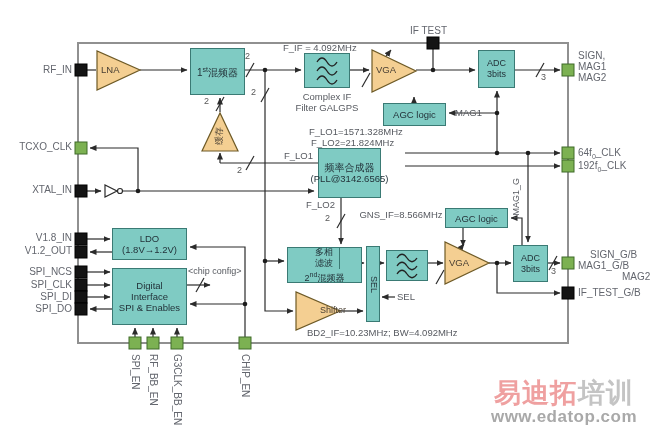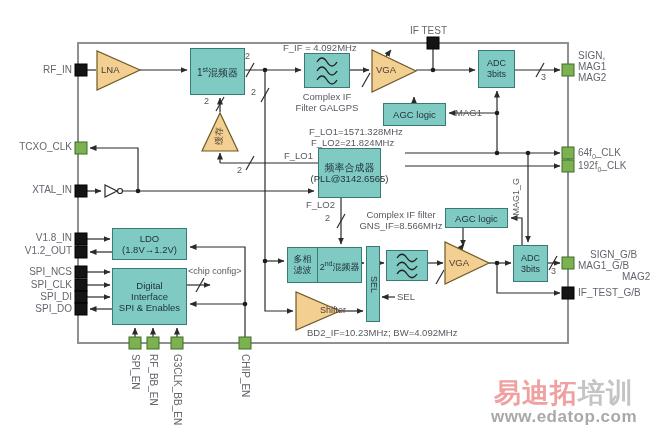--- a/index.html
+++ b/index.html
@@ -10,21 +10,21 @@
   .lbl.r{text-align:right;width:70px;}
   .lbl.small{font-size:9px;color:#585858;}
   .ann{position:absolute;font-size:9.5px;color:#575a60;white-space:nowrap;line-height:11px;}
   .ann.center{text-align:center;white-space:normal;}
   .box{position:absolute;background:#7fcbc3;border:1px solid #3a7a74;box-sizing:border-box;
        display:flex;flex-direction:column;align-items:center;justify-content:center;
        color:#23333a;font-size:10px;line-height:11px;text-align:center;}
   .rot-cw{transform:rotate(90deg);transform-origin:0 0;}
   .rot-ccw{transform:rotate(-90deg);transform-origin:0 0;}
   .amp-label{position:absolute;font-size:9.5px;color:#4a4034;}
-  .split{flex-direction:row;padding:0;}
+  .split{flex-direction:column;padding:0;}
   .split .part{height:100%;display:flex;flex-direction:column;align-items:center;justify-content:center;}
   .waves{display:block;}
   .wm{position:absolute;left:478px;top:378px;width:172px;text-align:center;line-height:30px;}
   .wm .brand{font-size:27px;font-weight:bold;letter-spacing:1px;white-space:nowrap;}
   .wm .brand .p1{color:#efa0a0;}
   .wm .brand .p2{color:#c4c4c4;}
   .wm .url{font-size:17px;font-weight:bold;color:#a9a9a9;line-height:18px;letter-spacing:0.5px;}
   sup{font-size:7px;}
 </style>
 </head>
@@ -270,21 +270,20 @@
   <div class="ann" style="left:283px;top:42px;">F_IF = 4.092MHz</div>
   <div class="ann center" style="left:283px;top:91px;width:88px;">
     <div>Complex IF</div>
     <div>Filter GALGPS</div>
   </div>
   <div class="ann" style="left:309px;top:126px;">F_LO1=1571.328MHz</div>
   <div class="ann" style="left:311px;top:137px;">F_LO2=21.824MHz</div>
   <div class="ann" style="left:284px;top:150px;">F_LO1</div>
   <div class="ann" style="left:306px;top:199px;">F_LO2</div>
   <div class="ann center" style="left:330px;top:209px;width:142px;">
-    <div>Complex IF filter</div>
     <div>GNS_IF=8.566MHz</div>
   </div>
   <div class="ann" style="left:455px;top:107px;">MAG1</div>
   <div class="ann rot-ccw" style="left:511px;top:220px;font-size:9px;">↑MAG1_G</div>
   <div class="ann" style="left:397px;top:291px;">SEL</div>
   <div class="ann" style="left:188px;top:266px;font-size:9px;">&lt;chip config&gt;</div>
   <div class="ann" style="left:307px;top:327px;">BD2_IF=10.23MHz; BW=4.092MHz</div>
 
   <div class="lbl small" style="left:245px;top:51px;">2</div>
   <div class="lbl small" style="left:251px;top:87px;">2</div>

